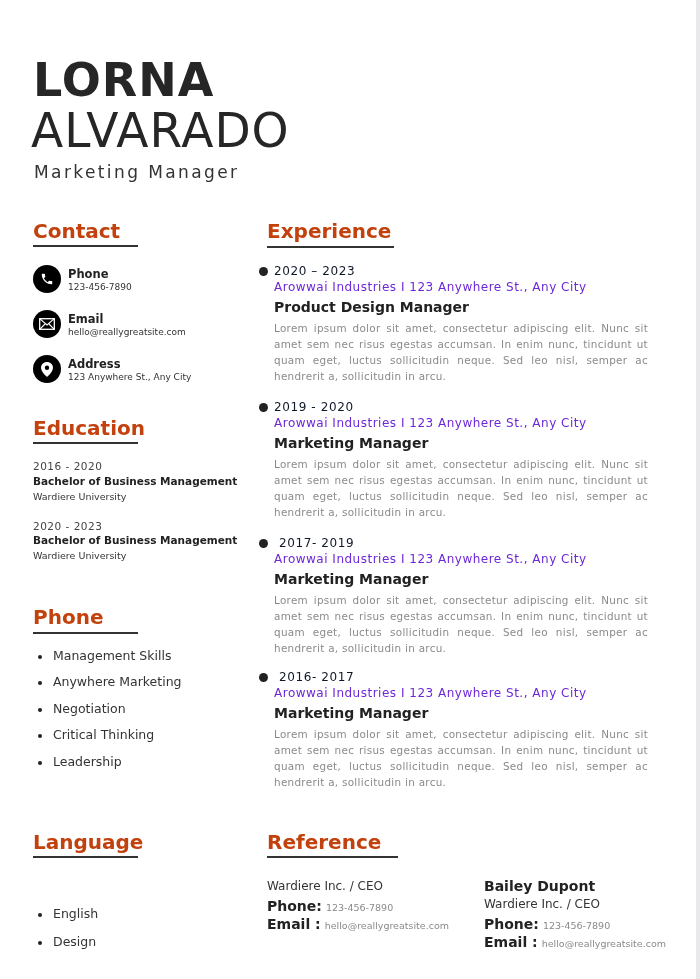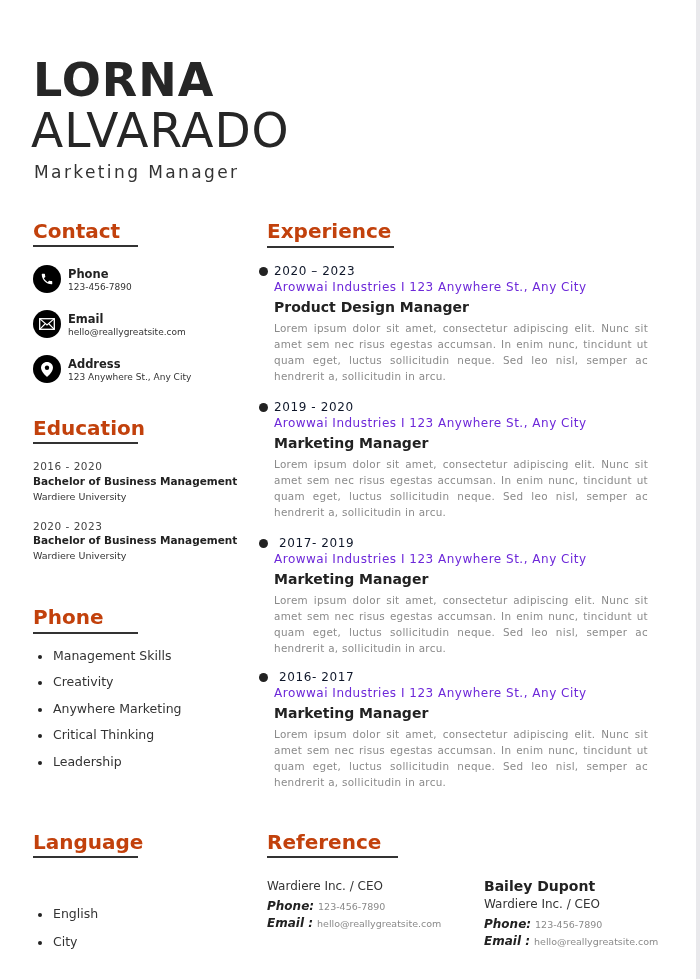--- a/index.html
+++ b/index.html
@@ -32,21 +32,21 @@
     .exp-years { position: absolute; left: 15px; top: 0; font-size: 12px; letter-spacing: 0.6px; color: #0f172a; line-height: 16px; }
     .exp-company { position: absolute; left: 15px; top: 16px; font-size: 12px; letter-spacing: 0.5px; color: #6d28d9; line-height: 16px; }
     .exp-role { position: absolute; left: 15px; top: 35px; font-size: 14px; font-weight: bold; color: #222222; line-height: 18px; }
     .exp-desc { position: absolute; left: 15px; top: 57px; width: 374px; font-size: 10.4px; color: #8a8a8a; line-height: 16px; text-align: justify; letter-spacing: 0.3px; }
 
     .ref-item { position: absolute; top: 877px; }
     .ref-name { font-size: 14px; font-weight: bold; color: #222222; line-height: 18px; }
     .ref-company { font-size: 12px; color: #333333; line-height: 18px; }
     .ref-line { font-size: 9.5px; color: #8a8a8a; line-height: 17px; margin-top: 3px; }
     .ref-line + .ref-line { margin-top: 0; }
-    .ref-key { font-size: 12px; font-weight: bold; color: #222222; margin-right: 4px; font-style: italic; }
+    .ref-key { font-size: 14px; font-weight: bold; color: #222222; margin-right: 4px; }
   </style>
 </head>
 <body>
 
 <div class="edge-strip"></div>
 
 <div class="name-first">LORNA</div>
 <div class="name-last">ALVARADO</div>
 <div class="job-title">Marketing Manager</div>
 
@@ -99,31 +99,31 @@
 <div class="edu-school" style="top:491px;">Wardiere University</div>
 
 <div class="edu-years" style="top:520px;">2020 - 2023</div>
 <div class="edu-degree" style="top:534px;">Bachelor of Business Management</div>
 <div class="edu-school" style="top:550px;">Wardiere University</div>
 
 <div class="sec-head" style="left:33px; top:605px;">Phone</div>
 <div class="sec-line" style="left:33px; top:632px; width:105px;"></div>
 <ul class="bullet-list" style="top:648px;">
   <li style="height:26.4px;"><span class="dot"></span><span>Management Skills</span></li>
-  <li style="height:26.4px;"><span class="dot"></span><span>Creativity</span></li>
   <li style="height:26.4px;"><span class="dot"></span><span>Anywhere Marketing</span></li>
+  <li style="height:26.4px;"><span class="dot"></span><span>Negotiation</span></li>
   <li style="height:26.4px;"><span class="dot"></span><span>Critical Thinking</span></li>
   <li style="height:26.4px;"><span class="dot"></span><span>Leadership</span></li>
 </ul>
 
 <div class="sec-head" style="left:33px; top:830px;">Language</div>
 <div class="sec-line" style="left:33px; top:856px; width:105px;"></div>
 <ul class="bullet-list" style="top:906px;">
   <li style="height:28px;"><span class="dot"></span><span>English</span></li>
-  <li style="height:28px;"><span class="dot"></span><span>City</span></li>
+  <li style="height:28px;"><span class="dot"></span><span>Design</span></li>
 </ul>
 
 <div class="sec-head" style="left:267px; top:219px;">Experience</div>
 <div class="sec-line" style="left:267px; top:246px; width:127px;"></div>
 
 <div class="exp-item" style="top:263px;">
   <span class="exp-dot"></span>
   <div class="exp-years">2020 – 2023</div>
   <div class="exp-company">Arowwai Industries I 123 Anywhere St., Any City</div>
   <div class="exp-role">Product Design Manager</div>

